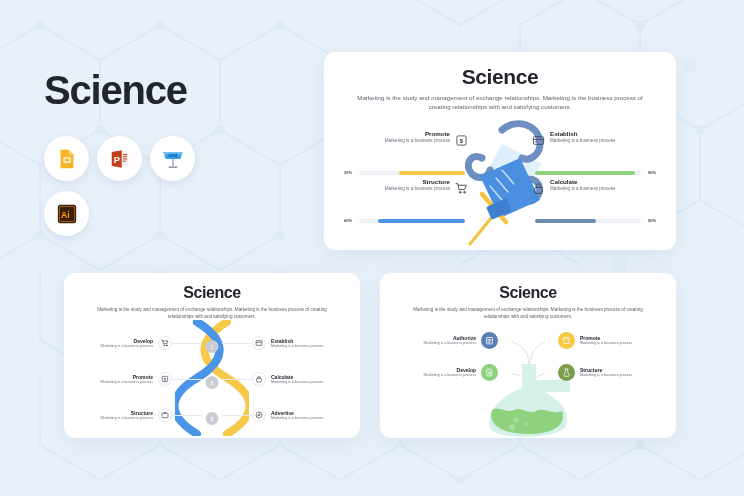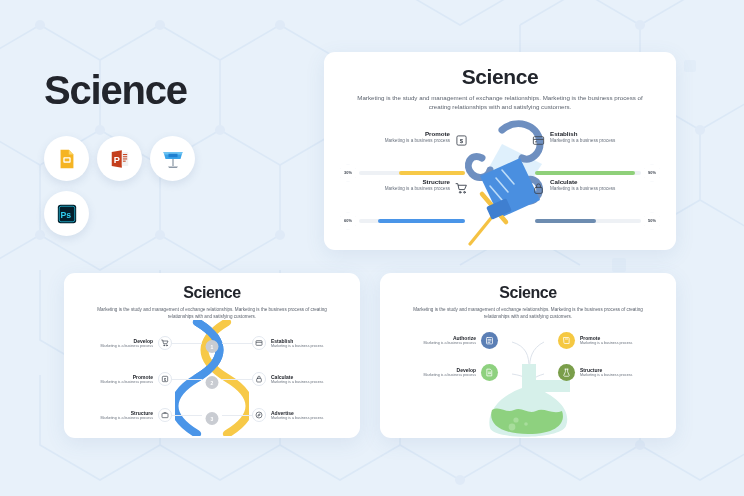--- a/index.html
+++ b/index.html
@@ -250,28 +250,28 @@
     <div class="app-icon">
       <svg width="24" height="24" viewBox="0 0 24 24">
         <path d="M2.5 5h19l-2 7h-15z" fill="#3aa3e8"></path>
         <path d="M2.5 5h19l-.7 2.4H3.2z" fill="#6cc2f2"></path>
         <rect x="11.3" y="12" width="1.4" height="7" fill="#9aa5b1"></rect>
         <path d="M7 19.6h10l-1.2 1.4H8.2z" fill="#8c98a6"></path>
         <rect x="7.5" y="6.8" width="9" height="3.4" fill="#1e7fd0"></rect>
       </svg>
     </div>
 
-
     <div class="app-icon">
       <svg width="22" height="22" viewBox="0 0 24 24">
-        <rect x="2" y="2" width="20" height="20" rx="3" fill="#03212e"></rect>
-        <rect x="3.6" y="3.6" width="16.8" height="16.8" rx="2" fill="#041f2c" stroke="#2bd3f5" stroke-width=".7"></rect>
-        <text x="5" y="16.3" font-family="Liberation Sans, sans-serif" font-size="9.5" font-weight="700" fill="#2fcdf0">Ps</text>
+        <rect x="2" y="2" width="20" height="20" rx="3" fill="#2b1a06"></rect>
+        <rect x="3.6" y="3.6" width="16.8" height="16.8" rx="2" fill="#401f08" stroke="#f08d1c" stroke-width=".7"></rect>
+        <text x="5.4" y="16.3" font-family="Liberation Sans, sans-serif" font-size="9.5" font-weight="700" fill="#f79a24">Ai</text>
       </svg>
     </div>
+
 
   </div>
 </div>
 
 <div class="card" id="card-main">
   <div class="card-title">Science</div>
   <div class="card-sub">Marketing is the study and management of exchange relationships. Marketing is the business process of creating relationships with and satisfying customers.</div>
 
   <div class="mc-body">
 

